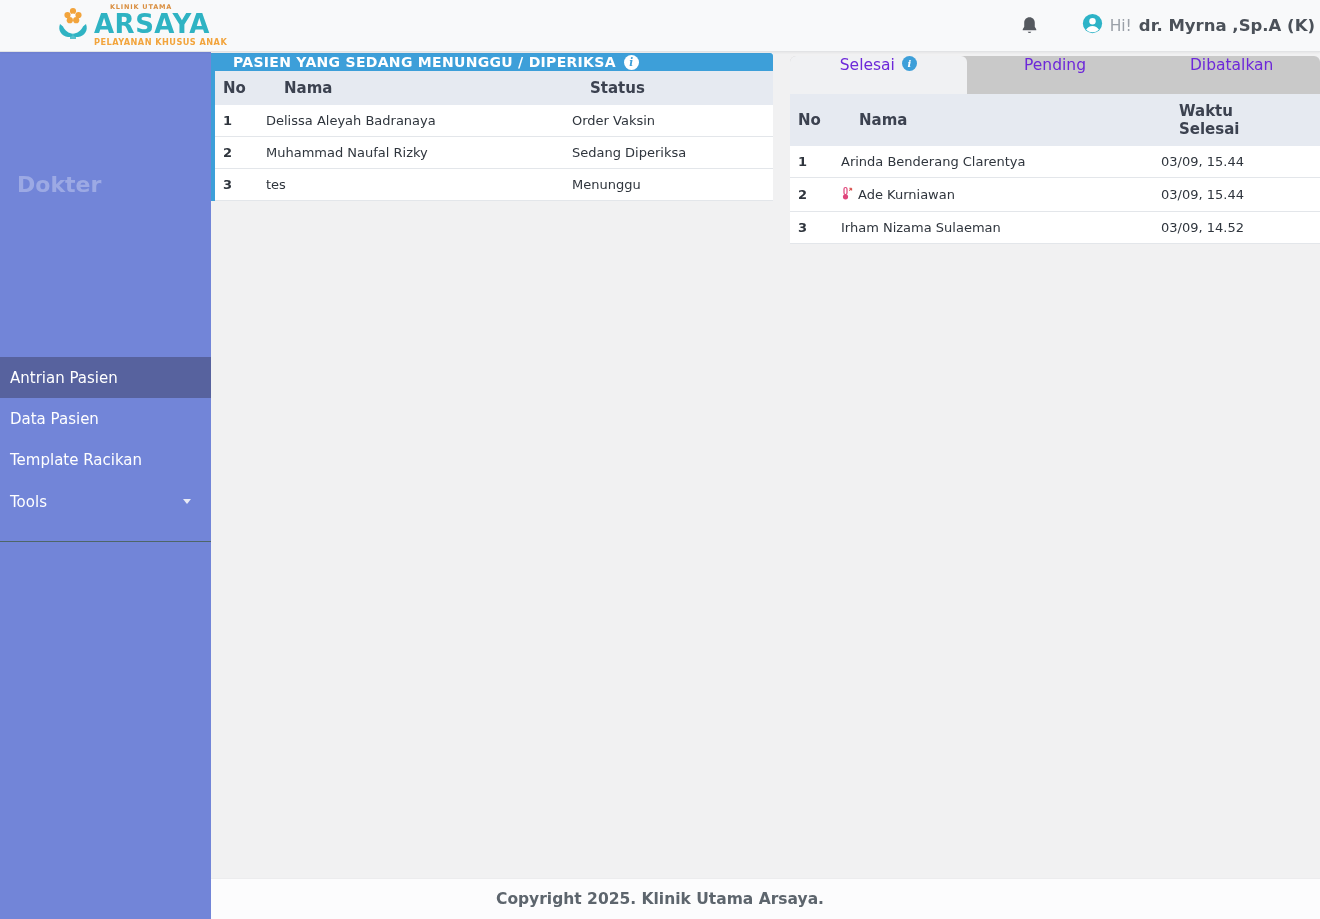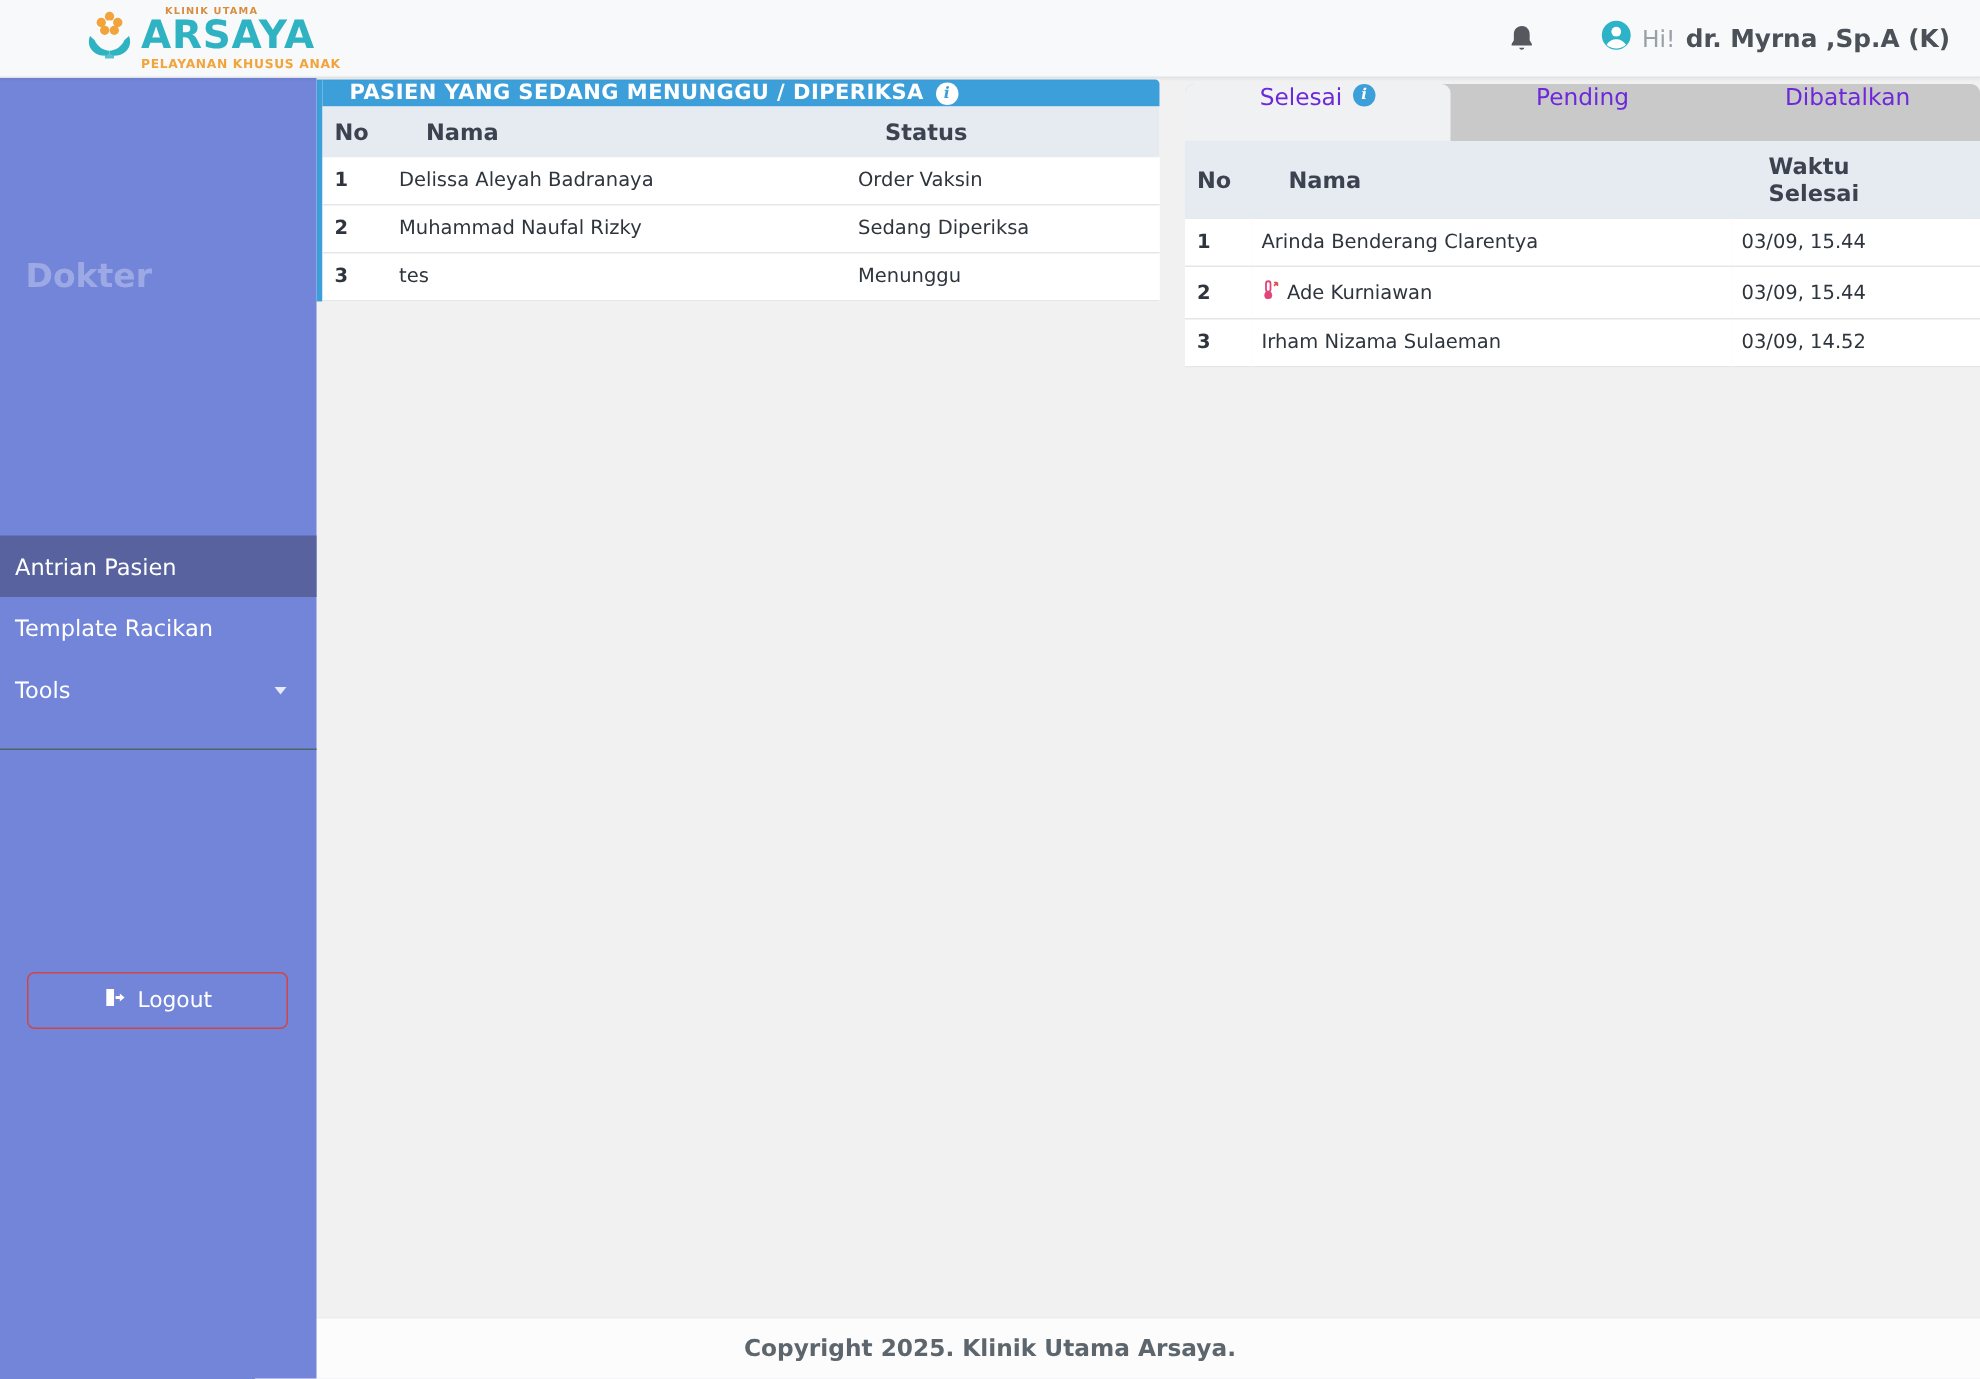--- a/index.html
+++ b/index.html
@@ -14,21 +14,21 @@
   body{font-family:"DejaVu Sans","Liberation Sans",sans-serif;background:var(--content-bg);position:relative;overflow:hidden;}
 
   
   .top-header{position:absolute;top:0;left:0;right:0;height:52px;background:var(--header-bg);
     border-bottom:1px solid #e2e3e5;box-shadow:0 1px 2px rgba(0,0,0,.05);display:flex;align-items:center;z-index:30;}
   .logo{margin-left:55px;display:flex;align-items:center;gap:3px;cursor:pointer;}
   .logo-text{display:flex;flex-direction:column;align-items:flex-start;line-height:1.05;}
   .logo-top{font-size:6.5px;font-weight:bold;color:#d98e3f;letter-spacing:.8px;margin-left:16px;}
   .logo-name{font-size:26px;font-weight:800;color:var(--teal);letter-spacing:.5px;}
   .logo-tag{font-size:8.2px;font-weight:bold;color:var(--orange);letter-spacing:.45px;}
-  .header-right{margin-left:auto;display:flex;align-items:center;margin-right:20px;}
+  .header-right{margin-left:auto;display:flex;align-items:center;margin-right:5px;}
   .bell{margin-right:44px;cursor:pointer;display:flex;align-items:center;}
   .greeting{display:flex;align-items:center;gap:7px;cursor:pointer;}
   .hi{color:#9aa0a8;font-size:15.5px;}
   .uname{color:#4b5159;font-weight:bold;font-size:16.5px;}
 
   
   .sidebar{position:absolute;top:52px;left:0;width:211px;bottom:0;background:var(--sidebar);z-index:20;}
   .role{margin:120px 0 0 17px;font-size:22px;font-weight:bold;color:rgba(255,255,255,.3);}
   #sidebar-menu{margin-top:160px;}
   .menu-item{height:41.4px;display:flex;align-items:center;padding:0 20px 0 10px;color:#fff;font-size:15px;cursor:pointer;}
@@ -115,37 +115,31 @@
   </div>
 </header>
 
 <aside class="sidebar">
   <div class="role">Dokter</div>
   <nav id="sidebar-menu">
       <div class="menu-item active">
         <span>Antrian Pasien</span>
       </div>
       <div class="menu-item">
+        <span>Data Pasien</span>
+      </div>
+      <div class="menu-item">
         <span>Template Racikan</span>
       </div>
       <div class="menu-item">
         <span>Tools</span>
         <span class="caret"></span>
       </div>
     </nav>
   <div class="divider"></div>
-  <button class="logout">
-    <span>
-      <svg width="15" height="14" viewBox="0 0 16 14">
-        <path d="M2 1h5.5v12H2z" fill="#fff"></path>
-        <path d="M8.6 6h3V4.2L15 7l-3.4 2.8V8h-3z" fill="#fff"></path>
-      </svg>
-    </span>
-    <span>Logout</span>
-  </button>
 </aside>
 
 <main class="main">
 
   <section class="card-left">
     <div class="card-head">
       <span>PASIEN YANG SEDANG MENUNGGU / DIPERIKSA</span>
       <span class="info-white"></span>
     </div>
     <table>

